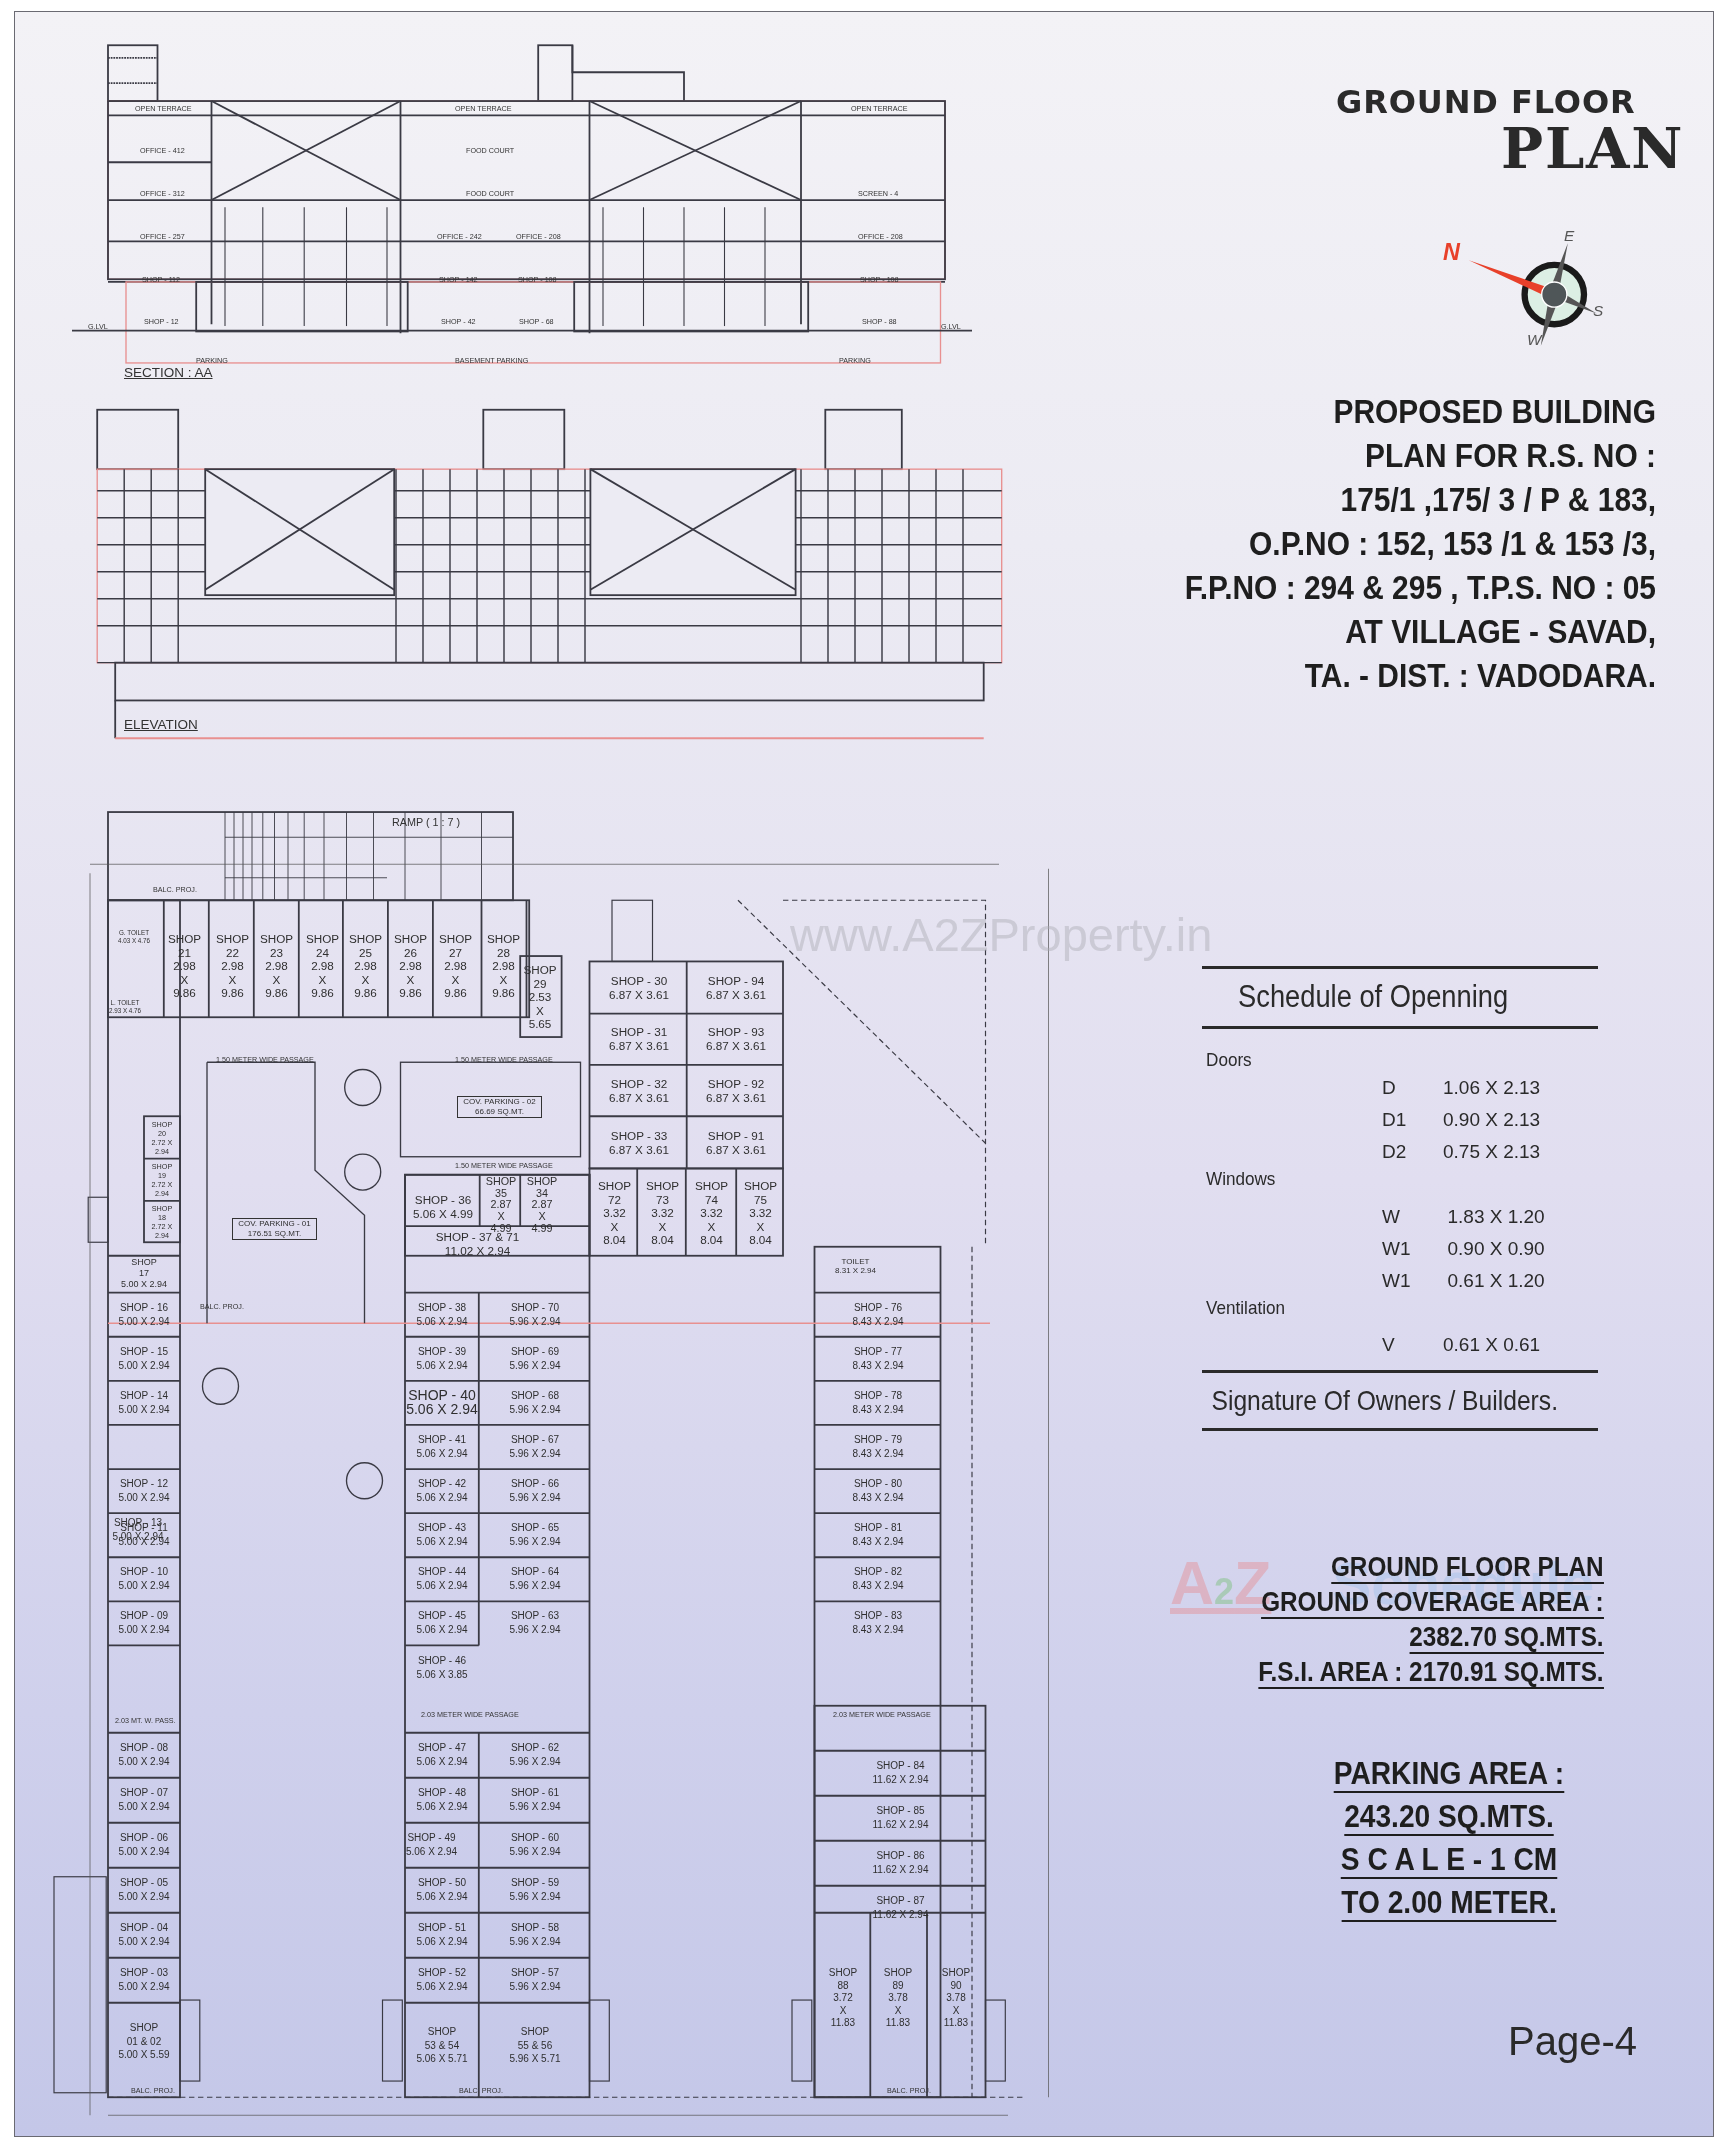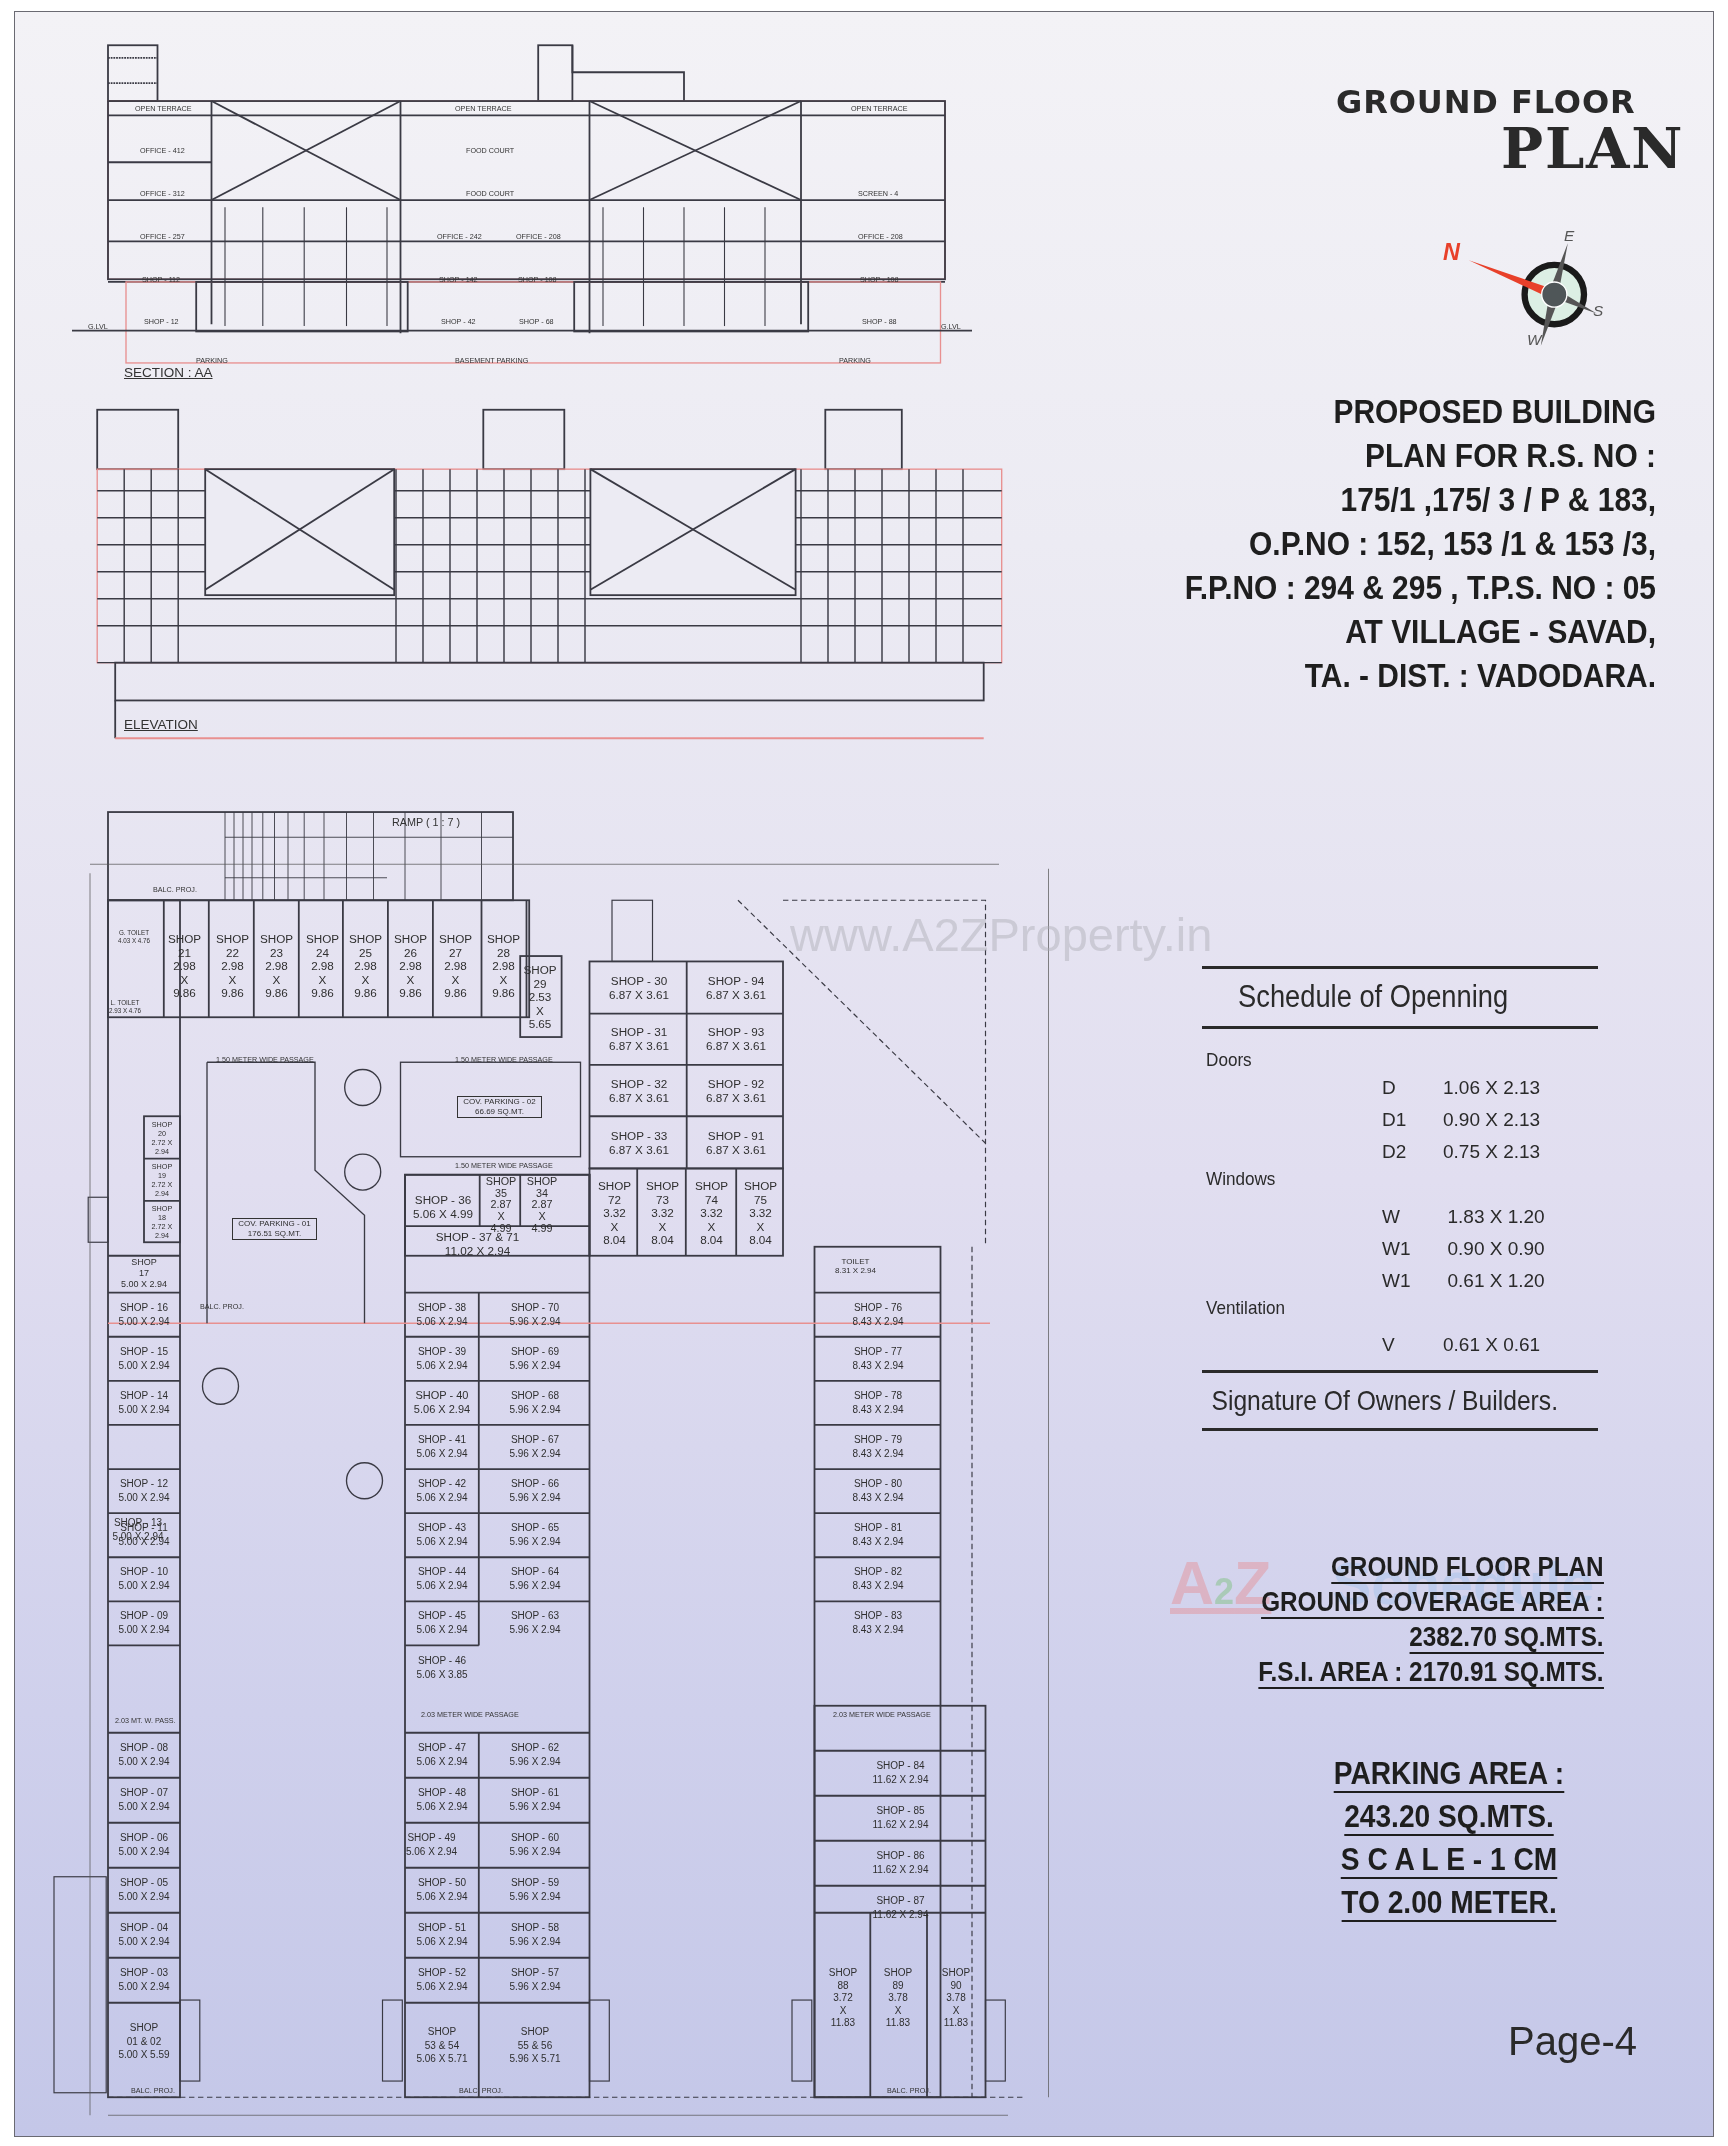--- a/index.html
+++ b/index.html
@@ -567,21 +567,21 @@
 5.00 X 5.59</div>
 
 <div class="lbl" style="left:405px;top:1301px;width:74px;font-size:10px">SHOP - 38
 5.06 X 2.94</div>
 <div class="lbl" style="left:480px;top:1301px;width:110px;font-size:10px">SHOP - 70
 5.96 X 2.94</div>
 <div class="lbl" style="left:405px;top:1345px;width:74px;font-size:10px">SHOP - 39
 5.06 X 2.94</div>
 <div class="lbl" style="left:480px;top:1345px;width:110px;font-size:10px">SHOP - 69
 5.96 X 2.94</div>
-<div class="lbl" style="left:405px;top:1389px;width:74px;font-size:11px">SHOP - 40
+<div class="lbl" style="left:405px;top:1389px;width:74px;font-size:14px">SHOP - 40
 5.06 X 2.94</div>
 <div class="lbl" style="left:480px;top:1389px;width:110px;font-size:10px">SHOP - 68
 5.96 X 2.94</div>
 <div class="lbl" style="left:405px;top:1433px;width:74px;font-size:10px">SHOP - 41
 5.06 X 2.94</div>
 <div class="lbl" style="left:480px;top:1433px;width:110px;font-size:10px">SHOP - 67
 5.96 X 2.94</div>
 <div class="lbl" style="left:405px;top:1477px;width:74px;font-size:10px">SHOP - 42
 5.06 X 2.94</div>
 <div class="lbl" style="left:480px;top:1477px;width:110px;font-size:10px">SHOP - 66

